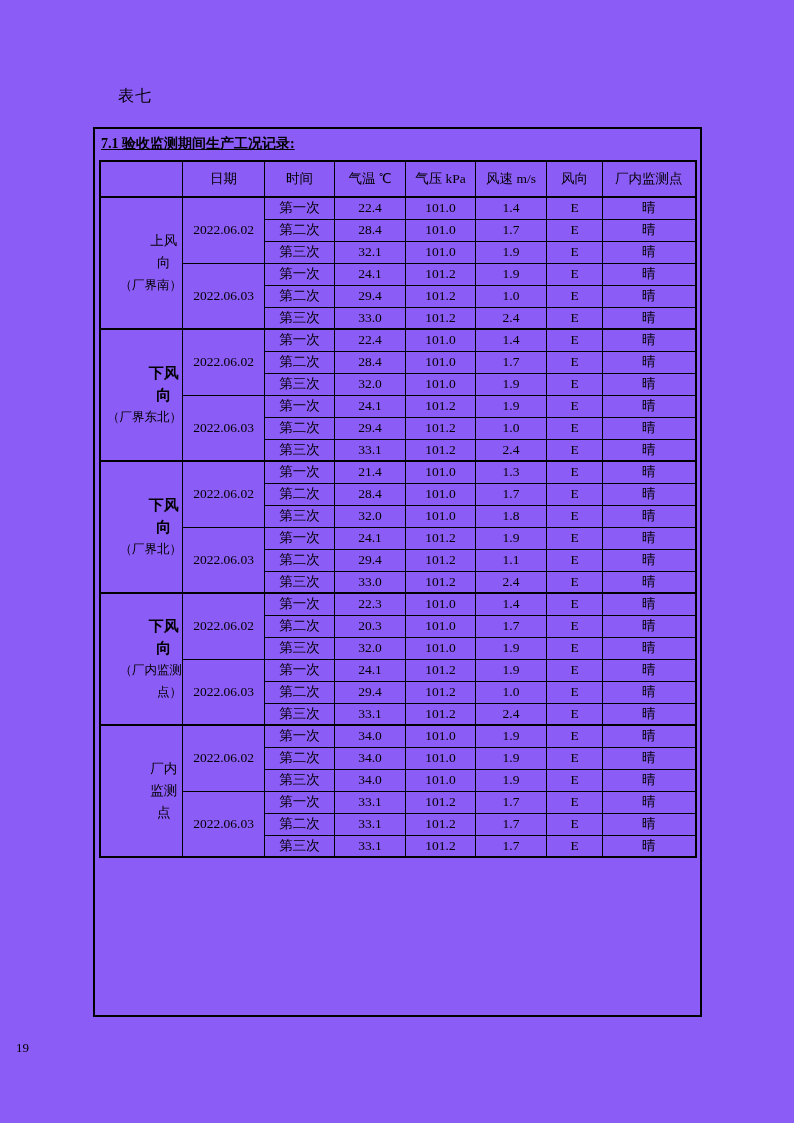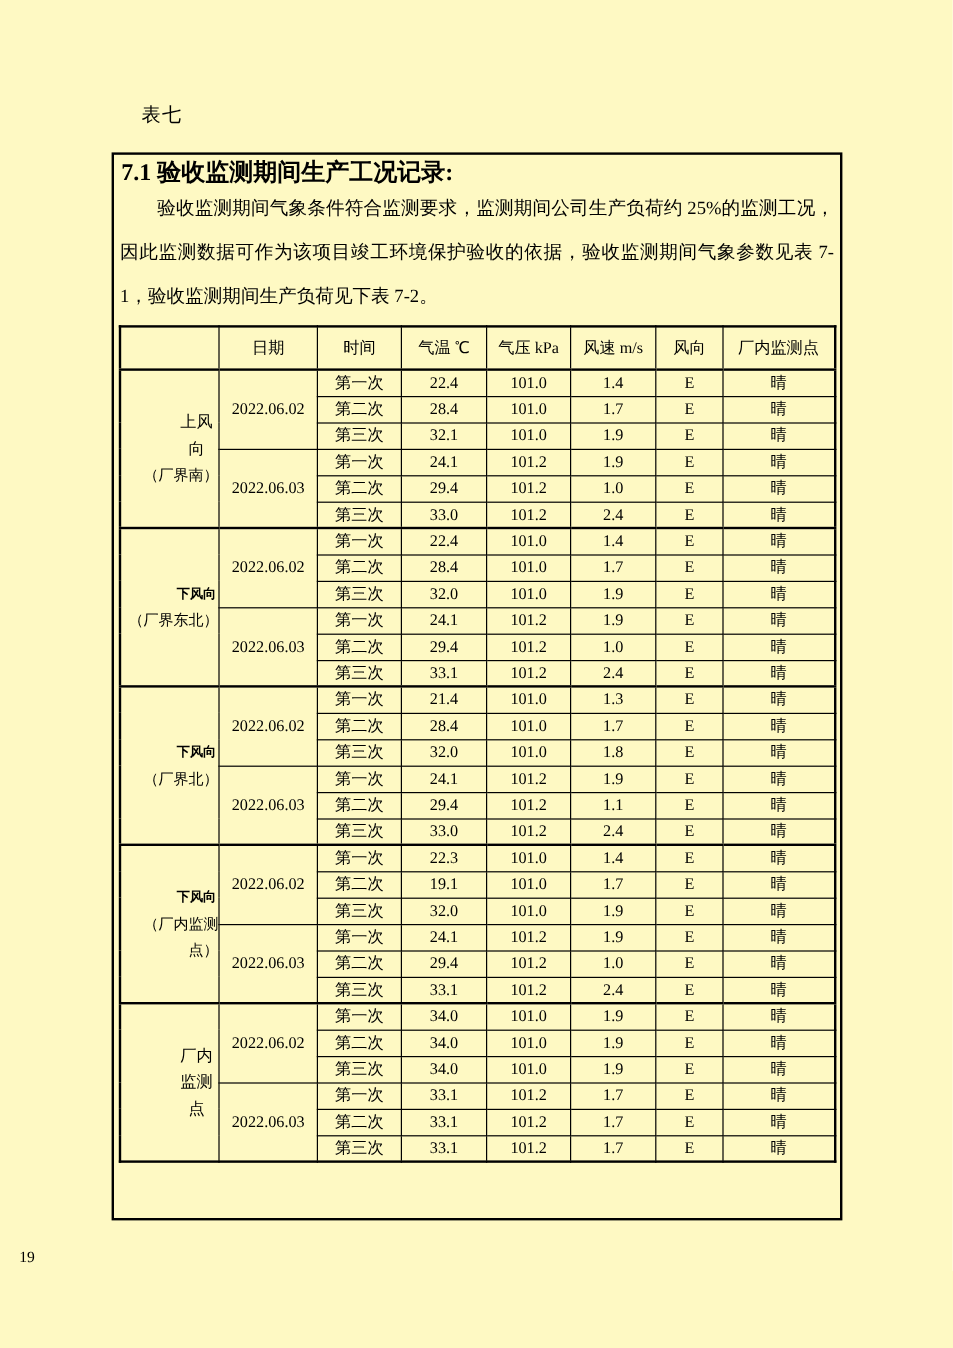--- a/index.html
+++ b/index.html
@@ -3,41 +3,42 @@
 <meta charset="utf-8">
 <style>
   * { margin: 0; padding: 0; box-sizing: border-box; }
   html, body { background: #ffffff; }
   body {
     width: 794px; height: 1123px;
     font-family: "Liberation Serif", serif;
     color: #000000;
     position: relative;
   }
-  .page { position: relative; width: 794px; height: 1123px; background: #fef9c3; }
+  .page { position: relative; width: 794px; height: 1123px; background: #8b5cf6; }
 
   .top-label {
     position: absolute; left: 118px; top: 86px;
     font-size: 16px; letter-spacing: 1px;
   }
 
   .content-box {
     position: absolute; left: 93px; top: 127px;
     width: 609px; height: 890px;
     border: 2px solid #000000;
     padding: 0 3px;
     overflow: hidden;
   }
 
   .section-heading {
     margin-top: 4px;
     padding-left: 3px;
-    font-size: 20px;
+    font-size: 14px;
     font-weight: bold;
     line-height: 22px;
+    text-decoration: underline;
   }
 
   .section-paragraph {
     font-size: 15.5px;
     line-height: 37px;
     text-align: justify;
     text-indent: 2em;
     padding: 0 2px;
   }
 
@@ -66,41 +67,40 @@
     height: 22px;
     overflow: hidden;
   }
   table.weather thead th { height: 36px; }
   table.weather tr.group-start td { border-top: 2px solid #000000; }
   .loc-cell { line-height: 22px; }
   .loc-main { font-size: 13.5px; padding-left: 45px; }
   .loc-main.bold {
     font-family: "Liberation Sans", sans-serif;
     font-weight: bold;
-    font-size: 11px;
+    font-size: 15px;
   }
   .loc-sub { font-size: 12.5px; text-align: right; }
 
   .page-number {
     position: absolute; left: 0; top: 1040px;
     width: 100%; text-align: left;
     font-size: 13px;
     margin-left: 16px;
   }
 </style>
 </head>
 <body>
 
 <div class="page">
 
   <div class="top-label">表七</div>
 
   <div class="content-box">
     <div class="section-heading">7.1 验收监测期间生产工况记录:</div>
-    <p class="section-paragraph">验收监测期间气象条件符合监测要求，监测期间公司生产负荷约 25%的监测工况，因此监测数据可作为该项目竣工环境保护验收的依据，验收监测期间气象参数见表 7-1，验收监测期间生产负荷见下表 7-2。</p>
 
     <table class="weather">
       <colgroup>
         <col style="width:83px">
           <col style="width:82px">
           <col style="width:70px">
           <col style="width:71px">
         <col style="width:70px">
           <col style="width:71px">
           <col style="width:56px">
@@ -289,21 +289,21 @@
             <td rowspan="3">2022.06.02</td>
             <td>第一次</td>
             <td>22.3</td>
             <td>101.0</td>
             <td>1.4</td>
             <td>E</td>
             <td>晴</td>
           </tr>
           <tr>
             <td>第二次</td>
-            <td>19.1</td>
+            <td>20.3</td>
             <td>101.0</td>
             <td>1.7</td>
             <td>E</td>
             <td>晴</td>
           </tr>
           <tr>
             <td>第三次</td>
             <td>32.0</td>
             <td>101.0</td>
             <td>1.9</td>

